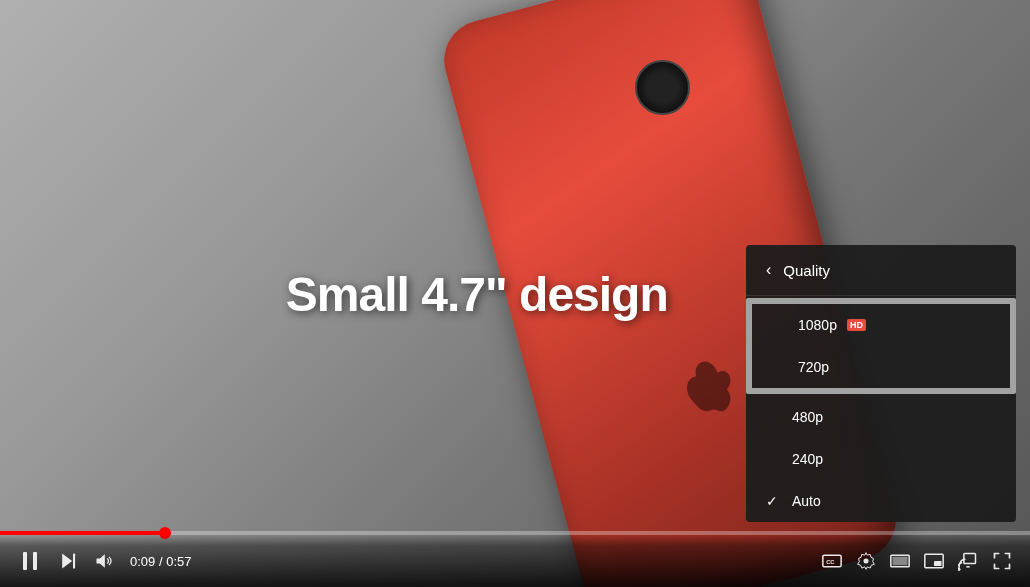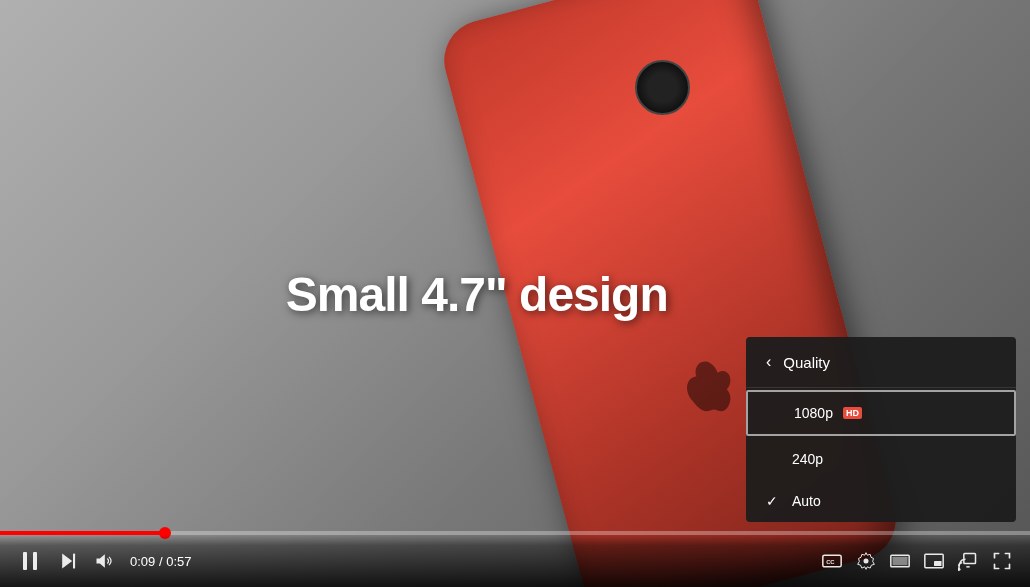--- a/index.html
+++ b/index.html
@@ -164,21 +164,21 @@
     .quality-item {
       padding: 13px 20px;
       cursor: pointer;
       display: flex;
       align-items: center;
       gap: 8px;
       font-size: 14px;
     }
 
     .quality-item-selected-group {
-      border: 2px solid #a3a3a3;
+      border: 6px solid #a3a3a3;
       border-radius: 2px;
       margin: 2px 0;
     }
 
     .quality-item .hd-badge {
       background: #e74c3c;
       color: white;
       font-size: 9px;
       font-weight: 700;
       padding: 1px 3px;
@@ -316,22 +316,30 @@
       <span class="back-arrow">‹</span>
       <span>Quality</span>
     </div>
 
     <div class="quality-item-selected-group">
       <div class="quality-item">
         <span class="checkmark"></span>
         <span>1080p</span>
         <span class="hd-badge">HD</span>
       </div>
-    </div>
-
+      <div class="quality-item">
+        <span class="checkmark"></span>
+        <span>720p</span>
+      </div>
+    </div>
+
+    <div class="quality-item">
+      <span class="checkmark"></span>
+      <span>480p</span>
+    </div>
     <div class="quality-item">
       <span class="checkmark"></span>
       <span>240p</span>
     </div>
     <div class="quality-item">
       <span class="checkmark" style="color:white;">✓</span>
       <span>Auto</span>
     </div>
 
   </div>

